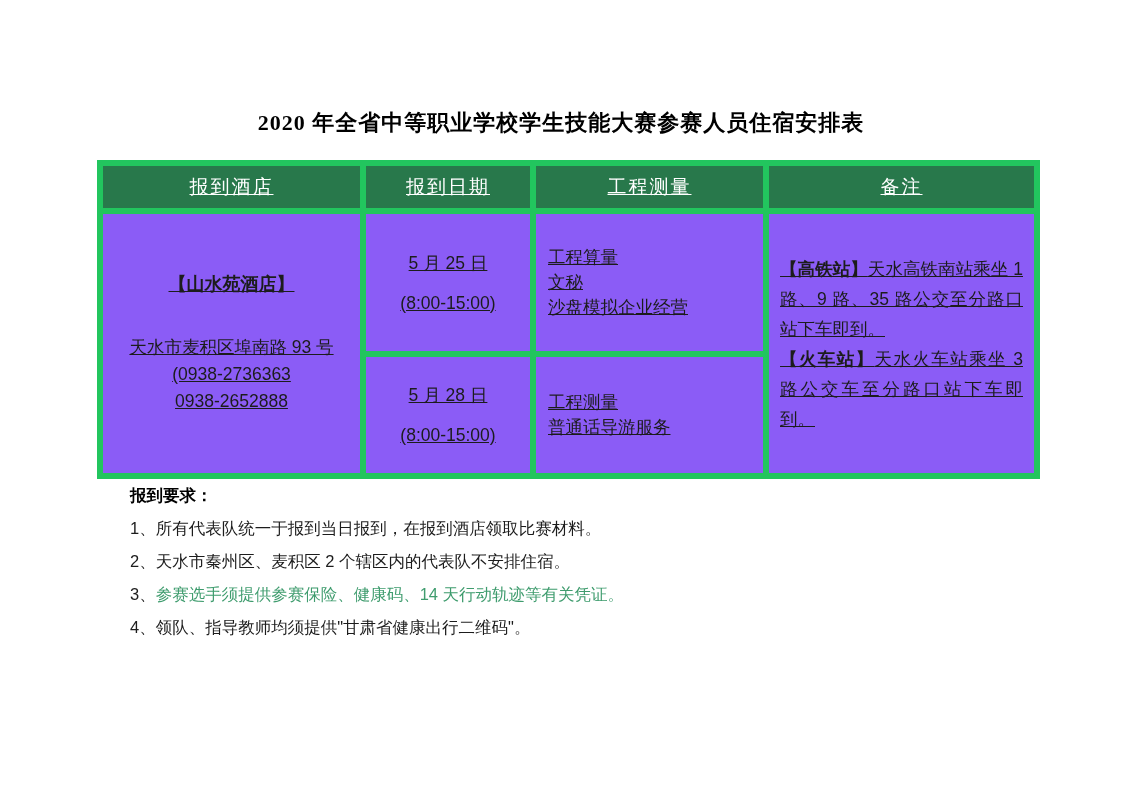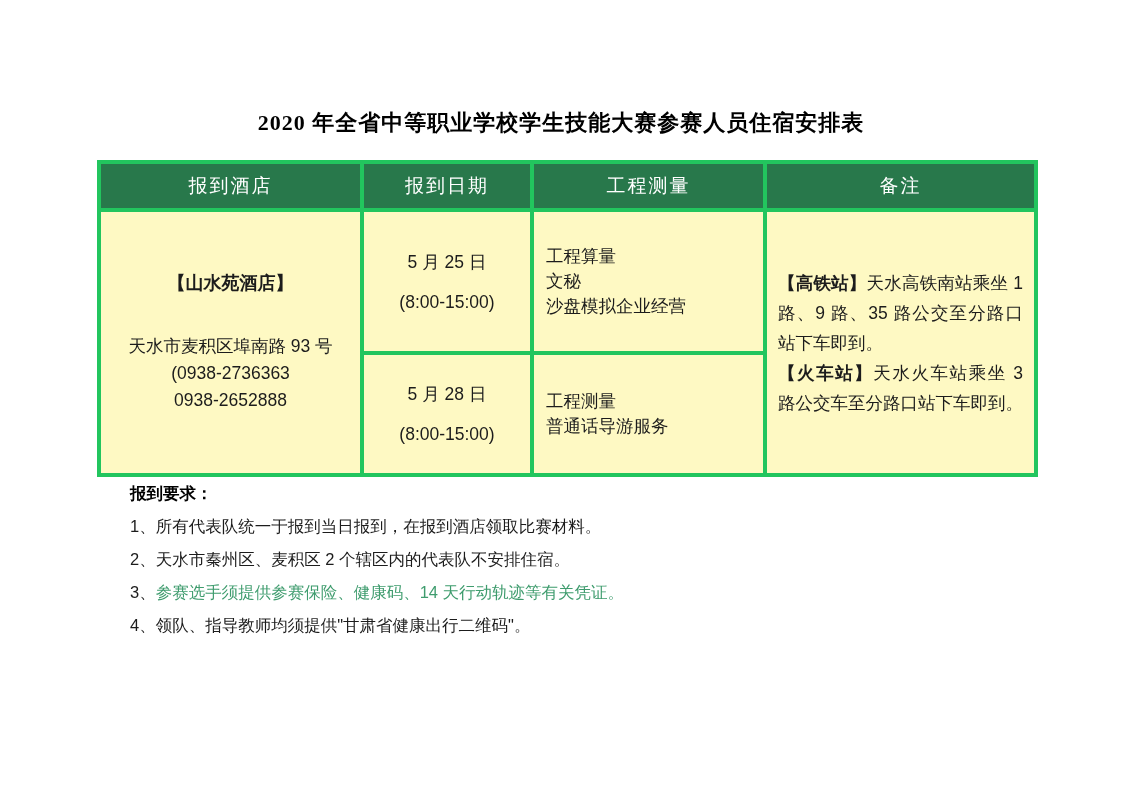--- a/index.html
+++ b/index.html
@@ -28,36 +28,37 @@
   }
   table.main-table {
     margin-left: 97px;
     margin-top: 22px;
     width: 937px;
     border-collapse: collapse;
     table-layout: fixed;
     border: 3px solid #000000;
   }
   table.main-table th, table.main-table td {
-    border: 4px solid #22c55e;
+    border: 6px solid #22c55e;
+    text-decoration: underline;
   }
   col.c1 { width: 263px; }
   col.c2 { width: 170px; }
   col.c3 { width: 233px; }
   col.c4 { width: 271px; }
   th.head-cell {
     height: 48px;
     background: #28784b;
     color: #ffffff;
     font-weight: normal;
     font-size: 19px;
     text-align: center;
     letter-spacing: 2px;
   }
-  td { background: #fef9c3; font-size: 17.5px; }
+  td { background: #8b5cf6; font-size: 17.5px; }
   td.hotel-cell {
     text-align: center;
     vertical-align: middle;
   }
   .hotel-name {
     font-weight: bold;
     font-size: 18px;
     margin-bottom: 38px;
   }
   .hotel-line { line-height: 27px; }

